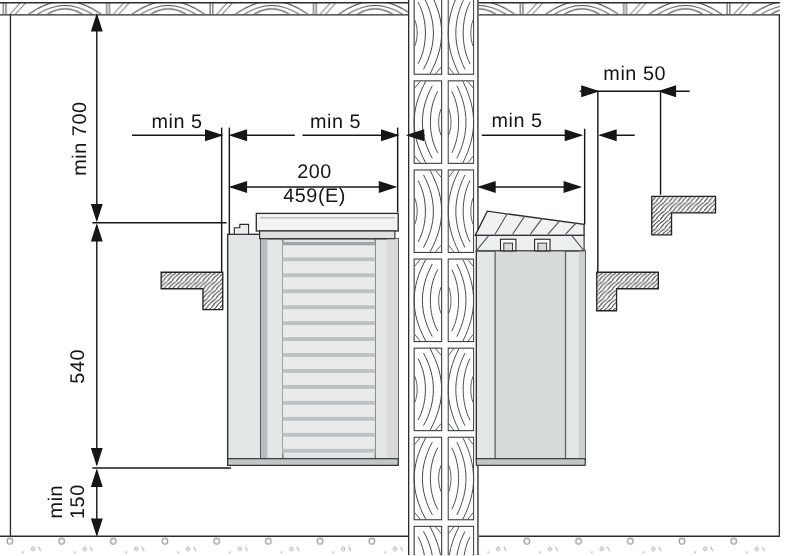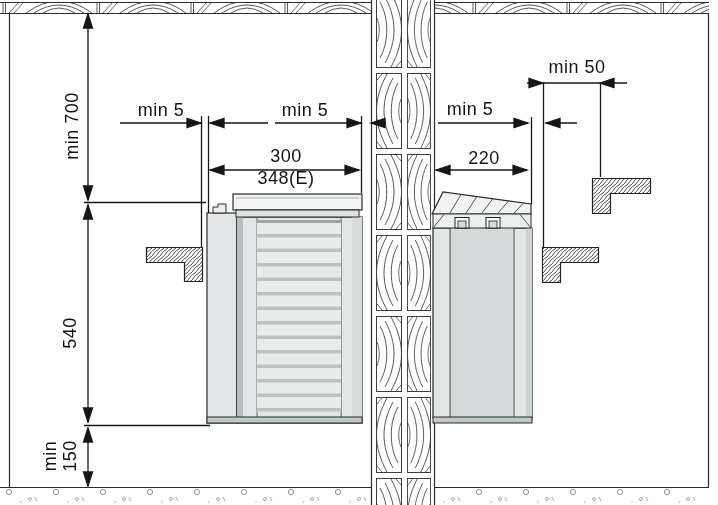--- a/index.html
+++ b/index.html
@@ -204,19 +204,18 @@
 </svg>
 
 <div class="dim-label rot" style="left:17px;top:116px;width:110px;">min 700</div>
 <div class="dim-label rot" style="left:35px;top:323px;width:70px;">540</div>
 <div class="dim-label rot" style="left:28px;top:436px;width:64px;">
   <div>min</div>
   <div>150</div>
 </div>
 <div class="dim-label" style="left:120px;top:100px;width:82px;">min 5</div>
 <div class="dim-label" style="left:258px;top:100px;width:94px;">min 5</div>
-<div class="dim-label" style="left:246px;top:146px;width:80px;">300</div>
-<div class="dim-label" style="left:236px;top:168px;width:100px;">348(E)</div>
+<div class="dim-label" style="left:246px;top:146px;width:80px;">200</div>
+<div class="dim-label" style="left:236px;top:168px;width:100px;">459(E)</div>
 <div class="dim-label" style="left:428px;top:99px;width:84px;">min 5</div>
-<div class="dim-label" style="left:444px;top:148px;width:80px;">220</div>
 <div class="dim-label" style="left:531px;top:57px;width:92px;">min 50</div>
 
 </div>
 
 </body></html>

